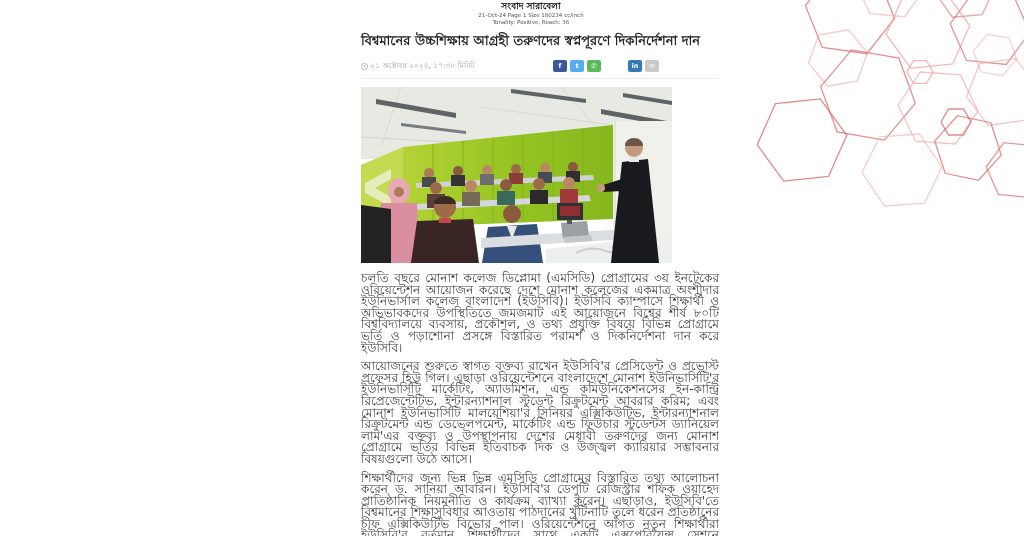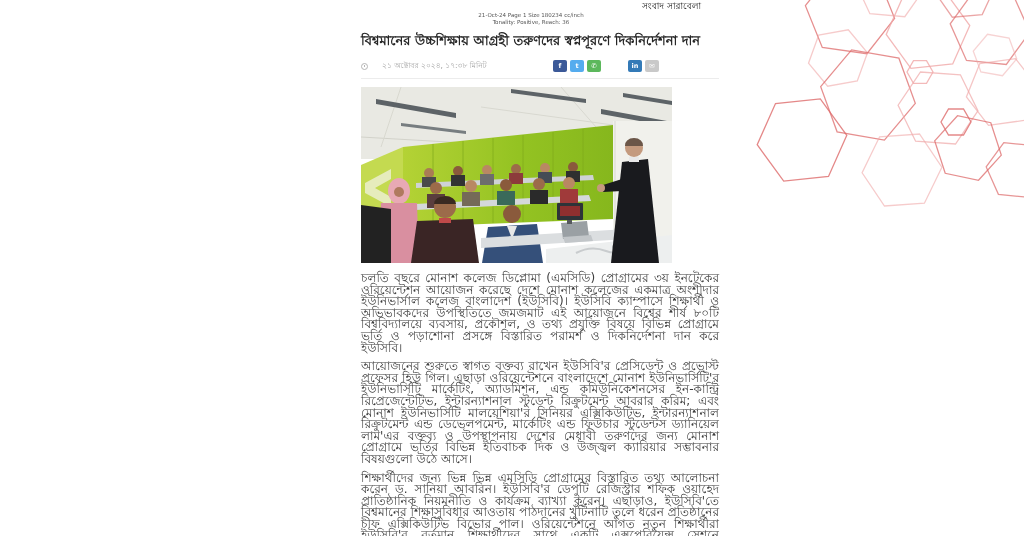--- a/index.html
+++ b/index.html
@@ -10,33 +10,33 @@
     background:#ffffff; overflow:hidden;
   }
   
   .hexdecor { position:absolute; top:0; right:0; width:274px; height:215px; }
   
   .article {
     position:absolute; left:358px; top:0; width:364px;
     padding:0 3px;
   }
   .masthead { width:340px; text-align:center; padding-top:1px; }
-  .masthead-title { font-size:9px; font-weight:normal; color:#111; line-height:10px;text-align:right; }
+  .masthead-title { font-size:9px; font-weight:bold; color:#111; line-height:10px; }
   .masthead-meta { font-size:6px; color:#555; line-height:7px; transform:scale(.92); }
   .headline {
     margin-top:7px;
     font-size:13px; font-weight:bold; color:#262626; line-height:17px;
     width:352px;
   }
   .byline-row {
     margin-top:8px; height:18px;
     display:flex; align-items:center; justify-content:space-between;
     padding-right:60px;
   }
-  .byline-left { display:flex; align-items:center; gap:14px; color:#a3a3a3; font-size:7.5px; }
+  .byline-left { display:flex; align-items:center; gap:2px; color:#a3a3a3; font-size:7.5px; }
   .clock-icon {
     width:7px; height:7px; border:1px solid #b5b5b5; border-radius:50%;
     position:relative; display:inline-block;
   }
   .clock-icon:after {
     content:""; position:absolute; left:2px; top:1px; width:1px; height:2px; background:#b5b5b5;
   }
   .share-group { display:flex; gap:3px; }
   .share-btn {
     width:14px; height:12px; border-radius:2px; border:none;

